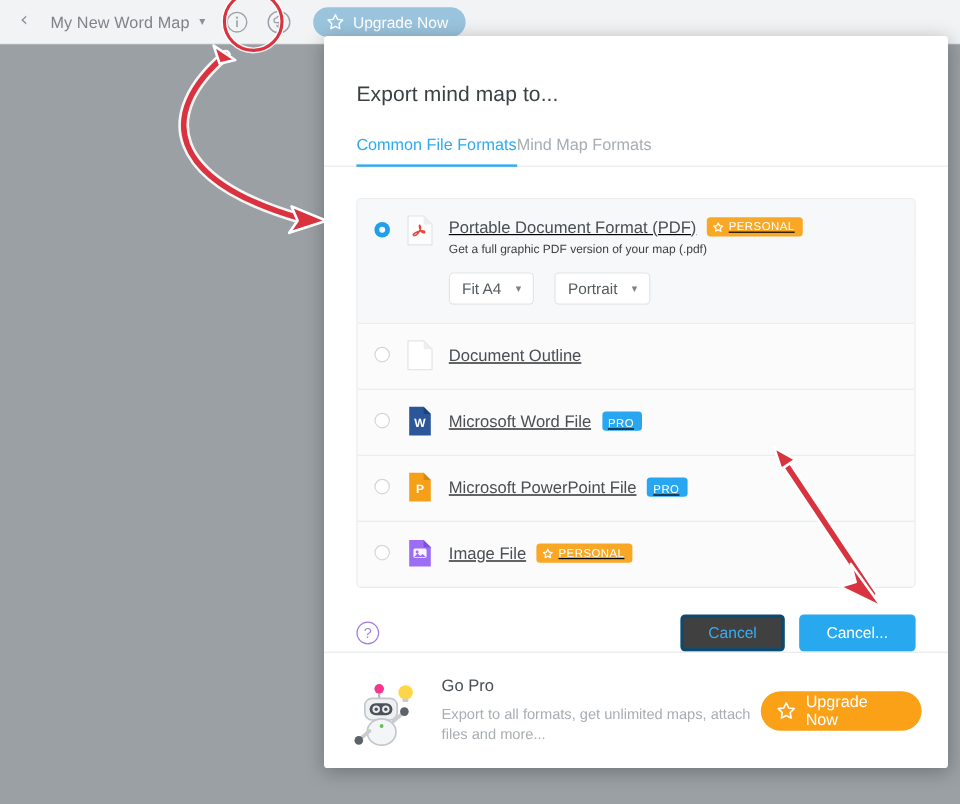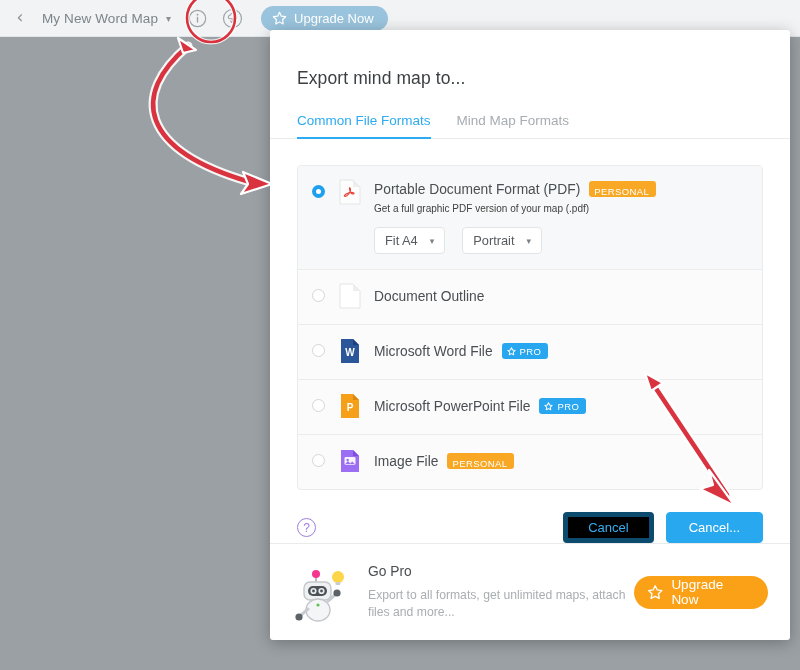--- a/index.html
+++ b/index.html
@@ -78,21 +78,21 @@
     overflow: hidden;
   }
   .dlg-title {
     font-size: 17.5px; color: #3b4043;
     padding: 38px 0 0 27px;
     letter-spacing: .1px;
   }
   .tabs {
     margin: 24px 0 0 0;
     padding: 0 27px;
-    display: flex; gap: 26px;
+    display: flex; 
     border-bottom: 1px solid #e8eaec;
   }
   .tab {
     font-size: 13.5px; color: #a7adb2;
     padding-bottom: 9px;
     border-bottom: 2px solid transparent;
     margin-bottom: -1px;
     cursor: pointer;
   }
   .tab.active { color: #2eabf0; border-bottom-color: #2eabf0; }
@@ -129,33 +129,33 @@
     left: 4px; top: 4px; width: 5px; height: 5px;
     border-radius: 50%; background: #fff;
   }
 
   .ficon {
     width: 22px; height: 26px; flex: 0 0 22px;
     margin-left: 14px; margin-top: -2px;
     position: relative;
   }
   .opt-body { margin-left: 13px; flex: 1; }
-  .opt-head { display: flex; align-items: center; gap: 9px; }
+  .opt-head { display: flex; align-items: center; gap: 9px; text-decoration: underline; }
   .opt-label { font-size: 13.8px; color: #4a4f53; }
   .opt-desc { font-size: 10px; color: #404040; margin-top: 6px; }
 
   .badge {
     display: inline-flex; align-items: center; gap: 4px;
     height: 16px; padding: 0 7px 0 5px;
     border-radius: 3px;
     font-size: 9.5px; color: #fff;
     letter-spacing: .4px;
   }
-  .badge.personal { background: #f9a825; flex-direction: column; }
-  .badge.pro { background: #29a6f0; }
+  .badge.personal { background: #f9a825; }
+  .badge.pro { background: #29a6f0; flex-direction: column; }
   .badge svg { display:block; }
 
   .selects { display: flex; gap: 17px; margin-top: 13px; }
   .sel {
     display: inline-flex; align-items: center; gap: 12px;
     height: 27px; padding: 0 10px;
     border: 1px solid #e2e5e8; border-radius: 4px;
     background: #fff;
     font-size: 12.8px; color: #565b5f;
     cursor: pointer;
@@ -173,21 +173,21 @@
     display: flex; align-items: center; justify-content: center;
     cursor: pointer;
   }
   .act-right { margin-left: auto; display: flex; gap: 12px; }
   .btn {
     height: 31px; border-radius: 4px;
     font-size: 13px; cursor: pointer;
     display: flex; align-items: center; justify-content: center;
     padding: 0 20px;
   }
-  .btn.cancel { background: #000000; border: 5px solid #0c4a6e; color: #36aef2; }
+  .btn.cancel { background: #404040; border: 3px solid #0c4a6e; color: #36aef2; }
   .btn.export { background: #28a8ef; border: 1px solid #28a8ef; color: #fff; padding: 0 22px; }
 
   .gopro {
     position: absolute; left: 0; bottom: 0;
     width: 520px; height: 97px;
     border-top: 1px solid #e8eaec;
     display: flex; align-items: center;
     padding: 0 22px 0 22px;
     justify-content: center;
   }

